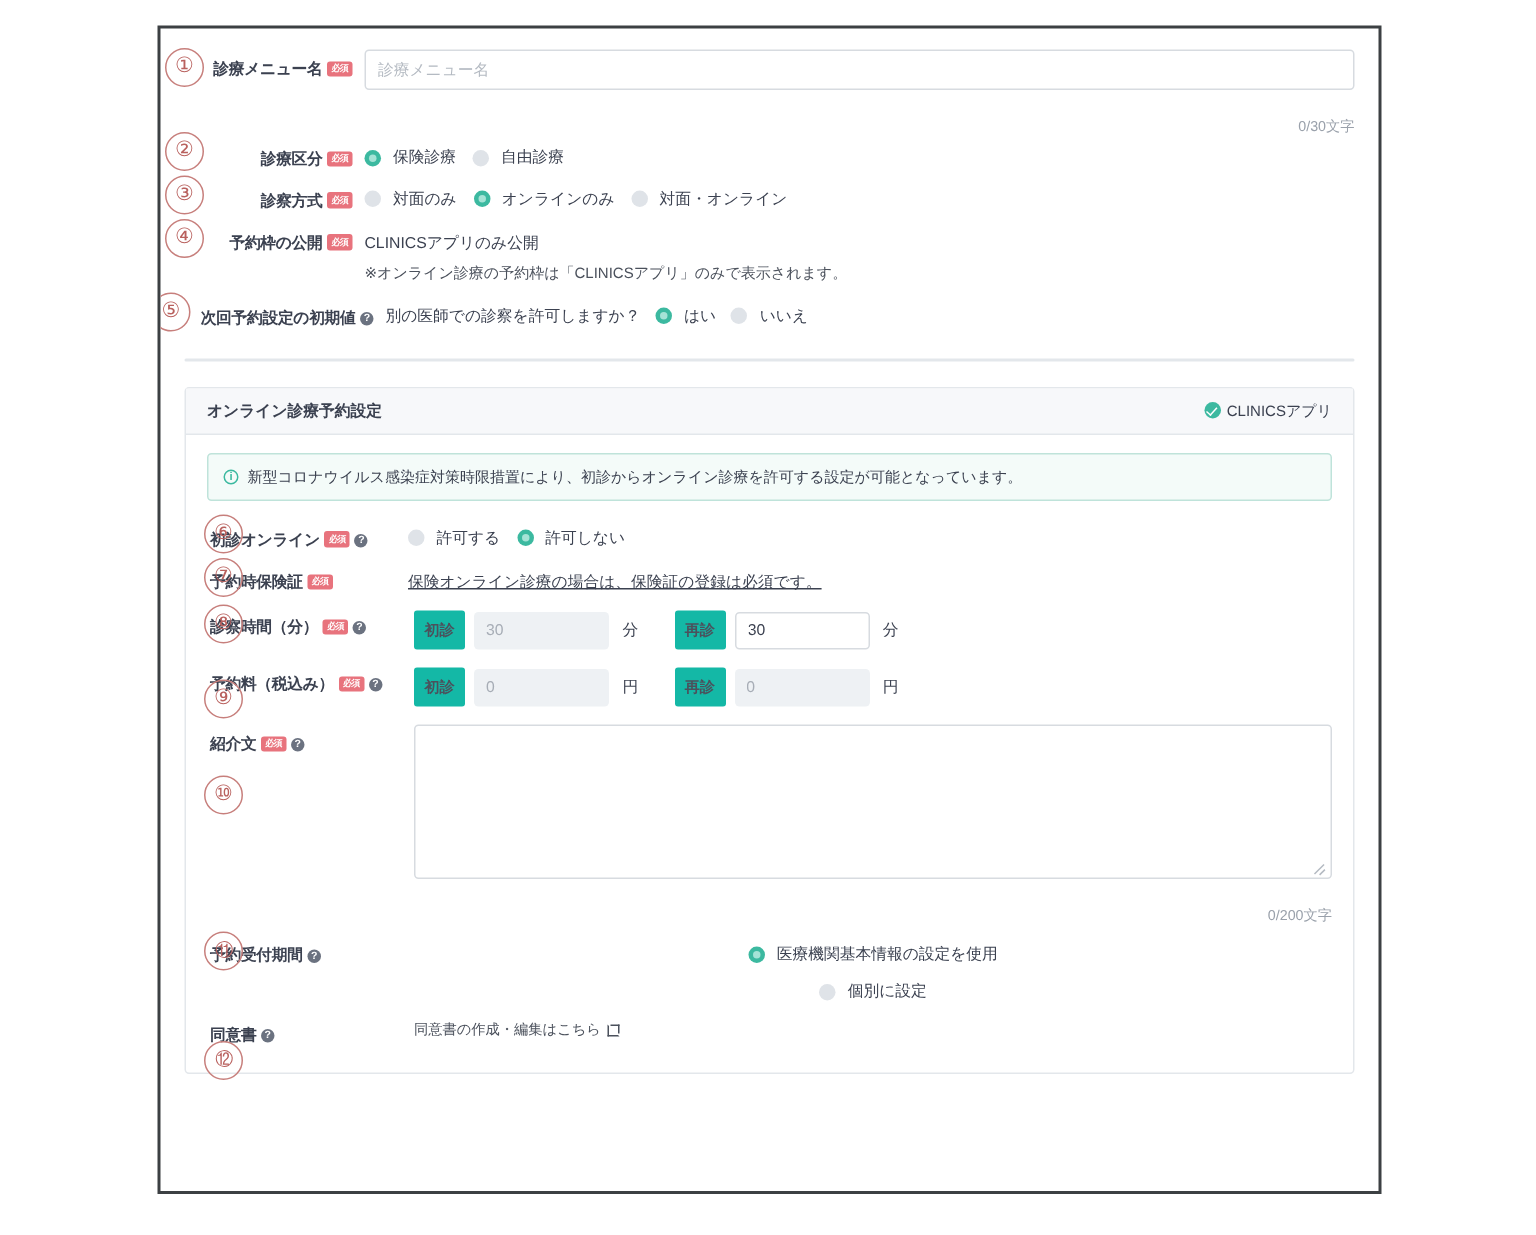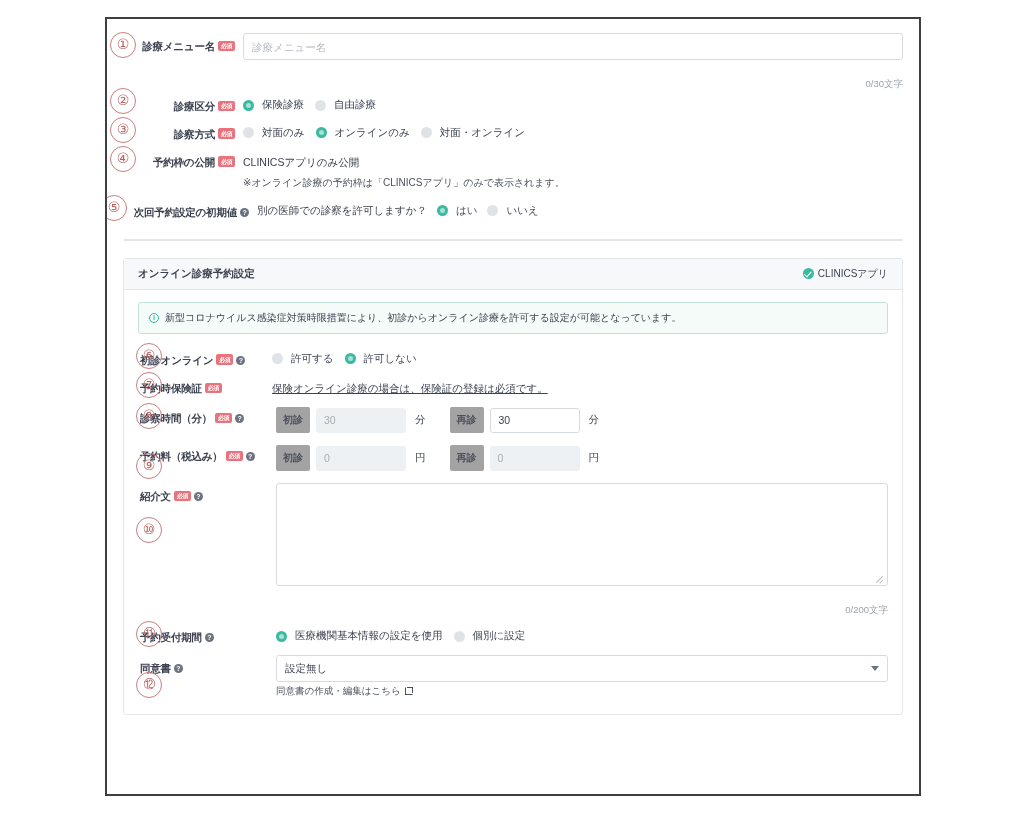--- a/index.html
+++ b/index.html
@@ -253,21 +253,21 @@
   }
 
   
   .num-group {
     display: flex;
     align-items: center;
     padding-top: 2px;
     gap: 0;
   }
   .tag {
-    background: #a3a3a3;
+    background: #14b8a6;
     color: #4b515c;
     font-size: 10px;
     font-weight: bold;
     padding: 6px 7px;
     border-radius: 2px;
     margin-right: 6px;
     white-space: nowrap;
   }
   .num-input {
     width: 90px;
@@ -584,44 +584,40 @@
           <div class="counter">0/200文字</div>
         </div>
       </div>
 
       <div class="row" style="margin-top:7px;">
         <div class="lbl" style="width:100px; flex:0 0 100px; text-align:left; padding-left:2px;">
           <span>予約受付期間</span><span class="help">?</span>
         </div>
         <div class="field" style="padding-left:24px;">
           <div class="anno small" style="left:-2px; top:-3px;">⑪</div>
-          <div class="radios" style="padding-left:14px;">
+          <div class="radios" style="padding-left:14px;flex-direction:column;">
             <label class="radio">
               <span class="dot on"></span>
               <span>医療機関基本情報の設定を使用</span>
             </label>
             <label class="radio">
               <span class="dot"></span>
               <span>個別に設定</span>
             </label>
           </div>
         </div>
       </div>
 
       <div class="row" style="margin-top:9px;">
         <div class="lbl" style="width:100px; flex:0 0 100px; text-align:left; padding-left:2px;">
           <span>同意書</span><span class="help">?</span>
         </div>
         <div class="field" style="padding-left:24px;">
           <div class="anno small" style="left:-2px; top:17px;">⑫</div>
           <div style="margin-left:14px;">
-            <div class="select-wrap">
-              <div class="select">設定無し</div>
-              <span class="caret"></span>
-            </div>
             <div class="link-row">
               <span>同意書の作成・編集はこちら</span>
               <span class="ext"></span>
             </div>
           </div>
         </div>
       </div>
 
     </div>
   </div>

